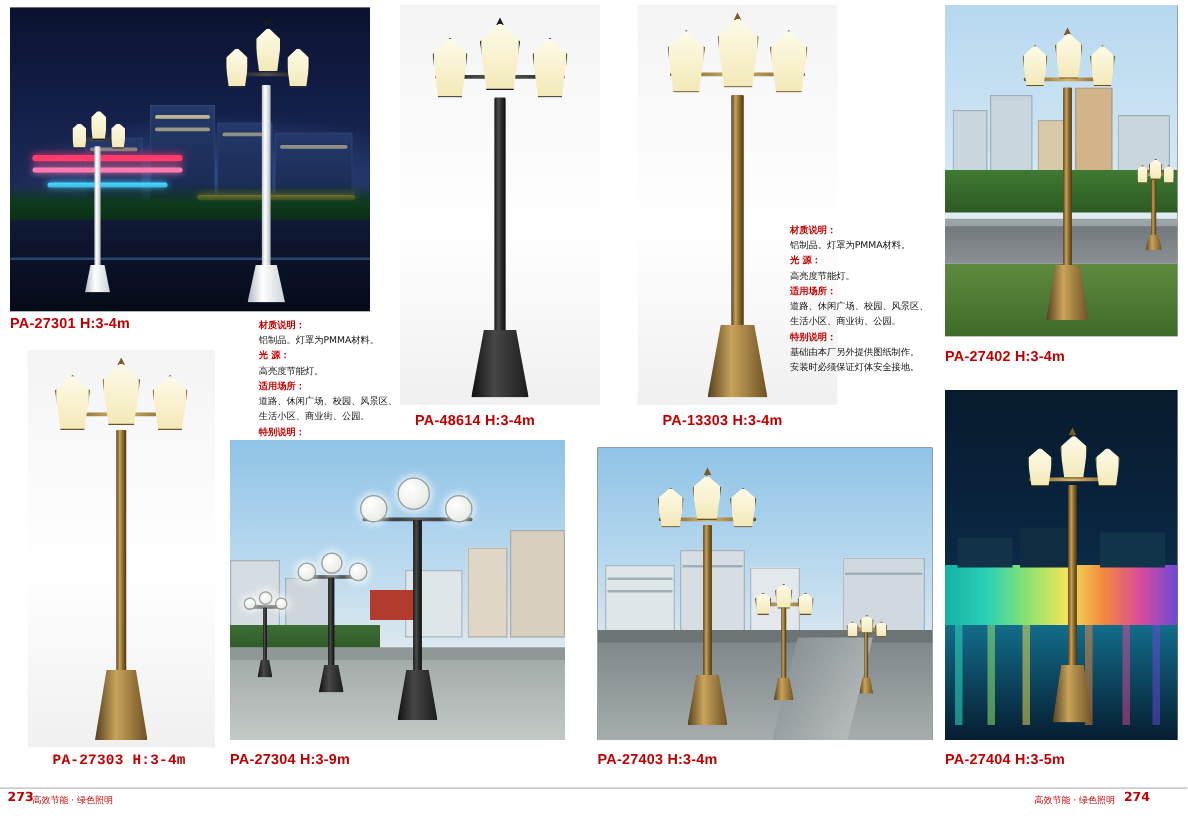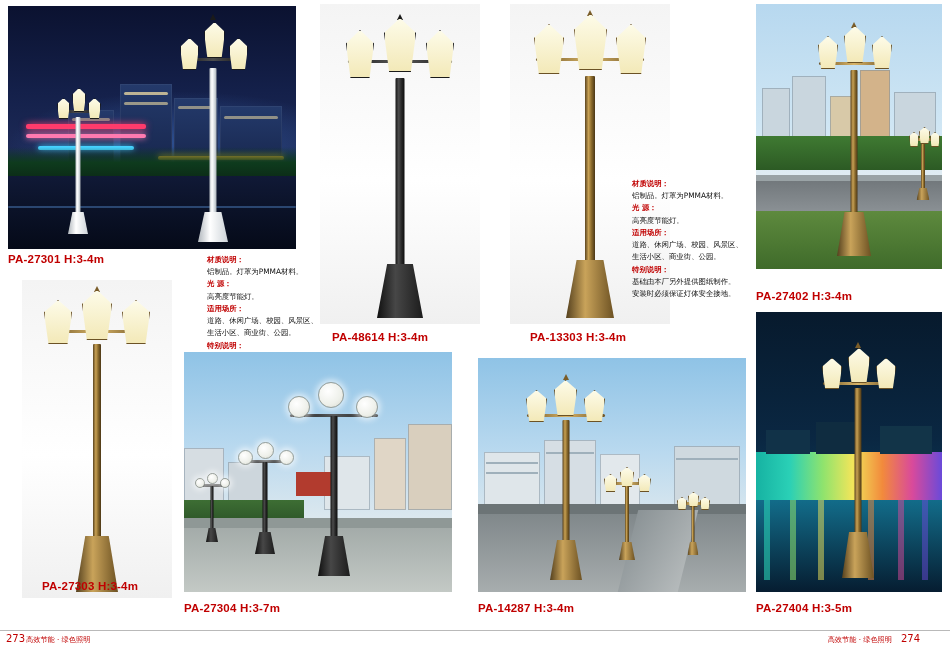--- a/index.html
+++ b/index.html
@@ -56,21 +56,21 @@
     top: 630px;
     width: 950px;
     height: 1px;
     background: #b9b9b9;
   }
   .pagenum {
     position: absolute;
     top: 633px;
     font-family: "DejaVu Sans", sans-serif;
     font-size: 10px;
-    font-weight: normal;
+    font-weight: bold;
     color: #c00000;
   }
   .pagenum.left { left: 6px; }
   .pagenum.right { right: 30px; margin-left: 17px; }
   .footbrand {
     position: absolute;
     top: 635px;
     font-family: "DejaVu Sans", sans-serif;
     font-size: 7.2px;
     color: #c00000;
@@ -334,35 +334,35 @@
 
     <div class="lamp" style="left:152px; top:120px; width:30px; height:76px;">
       <div class="head-arm bronze" style="top:14px; width:26px;"></div>
       <div class="lantern bronzef" style="left:1px; top:8px; width:8px; height:13px;"></div>
       <div class="lantern bronzef" style="left:11px; top:3px; width:9px; height:15px;"></div>
       <div class="lantern bronzef" style="left:22px; top:8px; width:8px; height:13px;"></div>
       <div class="pole bronze" style="top:20px; width:4px; height:46px;"></div>
       <div class="base bronze" style="top:64px; width:13px; height:12px;"></div>
     </div>
   </div>
-  <div class="caption" style="left:756px; top:290px;">PA-27402 H:3-4m</div>
+  <div class="caption" style="left:756px; top:280px;">PA-27402 H:3-4m</div>
 
   <div class="photo" style="left:22px; top:280px; width:150px; height:318px; background:#ffffff;">
     <div class="sc-plain"></div>
     <div class="lamp" style="left:18px; top:6px; width:114px; height:308px;">
       <div class="finial bronze" style="top:0;"></div>
       <div class="head-arm bronze" style="top:44px; width:98px;"></div>
       <div class="lantern bronzef" style="left:4px; top:14px; width:26px; height:42px;"></div>
       <div class="lantern bronzef" style="left:42px; top:4px; width:28px; height:48px;"></div>
       <div class="lantern bronzef" style="left:82px; top:14px; width:26px; height:42px;"></div>
       <div class="pole bronze" style="top:58px; width:8px; height:198px;"></div>
       <div class="base bronze" style="top:250px; width:42px; height:56px;"></div>
     </div>
   </div>
-  <div class="caption" style="left:42px; top:580px;">PA-27303 H:3-4m</div>
+  <div class="caption" style="left:42px; top:602px;font-family:Liberation Mono, monospace;">PA-27303 H:3-4m</div>
 
   <div class="photo" style="left:184px; top:352px; width:268px; height:240px;">
     <div class="sc-day2"></div>
 
     <div class="blockbld" style="left:0; top:96px; width:40px; height:62px; background:#d6dde2;"></div>
     <div class="blockbld" style="left:44px; top:110px; width:36px; height:48px; background:#cdd6dc;"></div>
     <div class="blockbld" style="left:190px; top:86px; width:32px; height:72px; background:#e0d6c6;"></div>
     <div class="blockbld" style="left:224px; top:72px; width:44px; height:86px; background:#d9cfbe;"></div>
     <div class="blockbld" style="left:140px; top:104px; width:46px; height:54px; background:#dfe6ea;"></div>
     <div style="position:absolute; left:112px; top:120px; width:40px; height:24px; background:#b23b2e;"></div>
@@ -392,21 +392,21 @@
 
     <div class="lamp" style="left:10px; top:118px; width:36px; height:72px;">
       <div class="head-arm" style="top:14px; width:30px;"></div>
       <div class="lantern globe" style="left:1px; top:8px; width:8px; height:8px;"></div>
       <div class="lantern globe" style="left:13px; top:3px; width:9px; height:9px;"></div>
       <div class="lantern globe" style="left:26px; top:8px; width:8px; height:8px;"></div>
       <div class="pole" style="top:16px; width:3px; height:44px;"></div>
       <div class="base" style="top:58px; width:12px; height:14px;"></div>
     </div>
   </div>
-  <div class="caption" style="left:184px; top:602px;">PA-27304 H:3-7m</div>
+  <div class="caption" style="left:184px; top:602px;">PA-27304 H:3-9m</div>
 
   <div class="photo" style="left:478px; top:358px; width:268px; height:234px;">
     <div class="sc-day2"></div>
     <div class="blockbld" style="left:6px; top:94px; width:56px; height:58px; background:#dfe6ea;"></div>
     <div class="blockbld" style="left:66px; top:82px; width:52px; height:70px; background:#d6dee4;"></div>
     <div class="blockbld" style="left:122px; top:96px; width:40px; height:56px; background:#e2e8ec;"></div>
     <div class="blockbld" style="left:196px; top:88px; width:66px; height:64px; background:#cfd9df;"></div>
 
     <div style="position:absolute; left:8px; top:104px; width:52px; height:2px; background:#9fb0bb;"></div>
     <div style="position:absolute; left:8px; top:114px; width:52px; height:2px; background:#9fb0bb;"></div>
@@ -438,21 +438,21 @@
 
     <div class="lamp" style="left:198px; top:132px; width:34px; height:66px;">
       <div class="head-arm bronze" style="top:12px; width:28px;"></div>
       <div class="lantern bronzef" style="left:1px; top:7px; width:8px; height:11px;"></div>
       <div class="lantern bronzef" style="left:12px; top:2px; width:9px; height:13px;"></div>
       <div class="lantern bronzef" style="left:24px; top:7px; width:8px; height:11px;"></div>
       <div class="pole bronze" style="top:16px; width:3px; height:38px;"></div>
       <div class="base bronze" style="top:52px; width:11px; height:13px;"></div>
     </div>
   </div>
-  <div class="caption" style="left:478px; top:602px;">PA-14287 H:3-4m</div>
+  <div class="caption" style="left:478px; top:602px;">PA-27403 H:3-4m</div>
 
   <div class="photo" style="left:756px; top:312px; width:186px; height:280px;">
     <div style="position:absolute; inset:0; background:linear-gradient(#071a2d 0%, #0a2742 45%, #0b3a55 70%, #062033 100%);"></div>
 
     <div style="position:absolute; left:0; top:140px; width:186px; height:48px; background:linear-gradient(90deg,#16b2a2,#2ad0b6 18%,#8fe36d 36%,#f2e55a 52%,#f28a3c 68%,#d94a9b 84%,#6a4ad9);"></div>
     <div style="position:absolute; left:0; top:188px; width:186px; height:92px; background:linear-gradient(180deg, rgba(20,120,150,0.9), rgba(6,28,48,0.95)); opacity:.9;"></div>
 
     <div style="position:absolute; left:8px; top:188px; width:6px; height:80px; background:#2ad0b6; opacity:.6;"></div>
     <div style="position:absolute; left:34px; top:188px; width:6px; height:80px; background:#8fe36d; opacity:.55;"></div>
     <div style="position:absolute; left:62px; top:188px; width:6px; height:80px; background:#f2e55a; opacity:.5;"></div>

